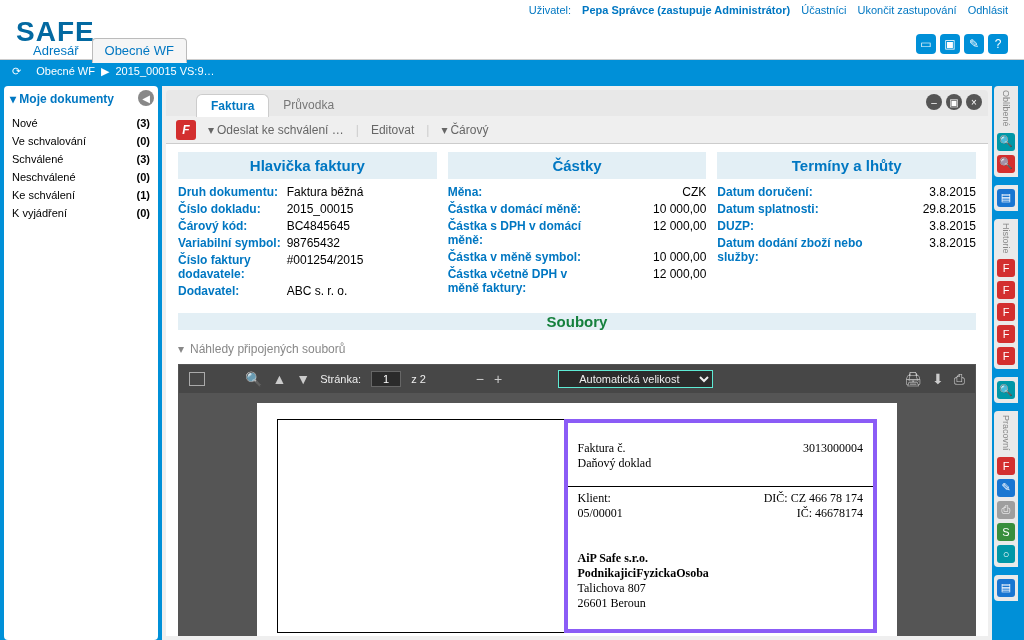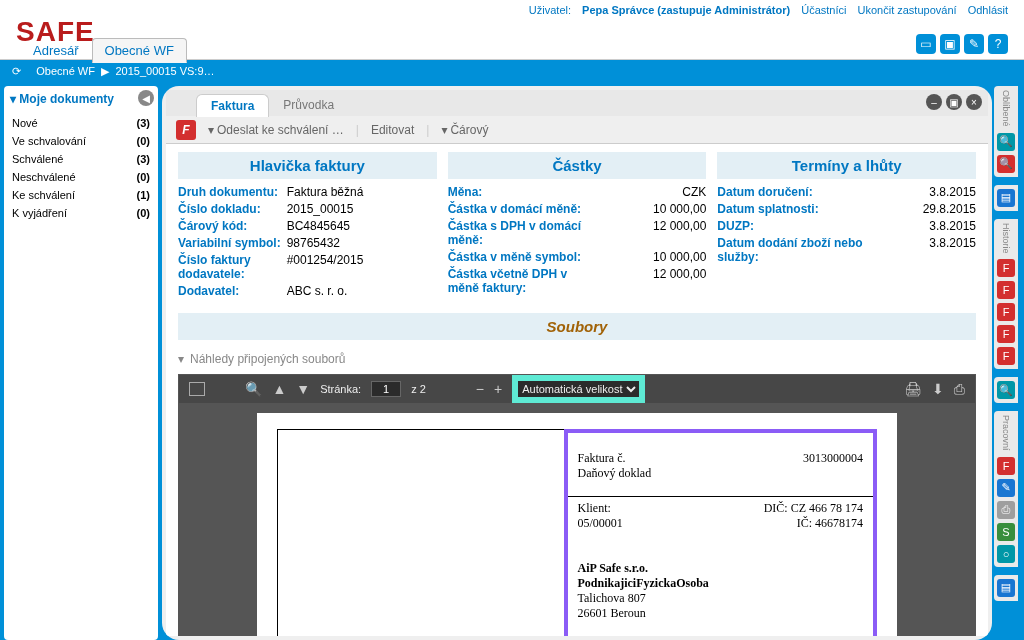--- a/index.html
+++ b/index.html
@@ -1,67 +1,67 @@
 <!DOCTYPE html>
 <html><head>
 <meta charset="utf-8">
 <style>
   * { box-sizing: border-box; margin: 0; padding: 0; }
   body { font-family: Arial, sans-serif; font-size: 12px; background: #0090d8; width: 1024px; height: 640px; overflow: hidden; position: relative; }
   .top-header { height: 60px; background: #fff; border-bottom: 1px solid #ccc; display: flex; align-items: center; }
-  .logo { font-size: 28px; font-weight: bold; color: #b91c1c; padding: 4px 0 0 16px; letter-spacing: 1px; }
+  .logo { font-size: 28px; font-weight: bold; color: #0369a1; padding: 4px 0 0 16px; letter-spacing: 1px; }
   .top-tabs { display: flex; position: absolute; top: 38px; left: 20px; }
   .top-tab { padding: 4px 12px; color: #0077c2; font-size: 13px; border: 1px solid transparent; border-radius: 4px 4px 0 0; cursor: pointer; }
   .top-tab.active { background: #f5f5f5; border: 1px solid #bbb; border-bottom: 1px solid #f5f5f5; }
   .top-right { position: absolute; top: 4px; right: 16px; color: #0077c2; font-size: 11px; }
   .top-right span { margin-left: 8px; cursor: pointer; }
   .top-right .user { font-weight: bold; }
   .top-right-icons { position: absolute; top: 34px; right: 16px; display: flex; gap: 4px; }
   .icon-btn { width: 20px; height: 20px; border-radius: 4px; background: #0090d8; color: #fff; display: flex; align-items: center; justify-content: center; font-size: 12px; cursor: pointer; }
   .breadcrumb-bar { height: 22px; background: #0090d8; color: #fff; font-size: 11px; display: flex; align-items: center; padding: 0 12px; }
   .breadcrumb-bar .sep { margin: 0 6px; }
   .main-area { display: flex; height: 558px; background: #0090d8; }
   .left-panel { width: 154px; background: #fff; margin: 4px 4px 0 4px; border-radius: 4px; padding: 6px; font-size: 11px; position: relative; }
   .left-collapse { position: absolute; right: 4px; top: 4px; width: 16px; height: 16px; background: #888; border-radius: 8px; color: #fff; display:flex; align-items:center; justify-content:center; font-size:10px; cursor:pointer;}
   .left-panel h4 { color: #0077c2; font-size: 12px; margin-bottom: 8px; }
   .left-panel .folder { display: flex; justify-content: space-between; padding: 3px 2px; cursor: pointer; }
   .left-panel .count { font-weight: bold; }
   .center-panel { flex: 1; margin: 4px 4px 0 0; display:flex; }
-  .doc-outer { flex:1; background: #efefef; border-radius: 17px; padding: 4px; display:flex; flex-direction:column; overflow:hidden;}
+  .doc-outer { flex:1; background: #efefef; border-radius: 0; padding: 4px; display:flex; flex-direction:column; overflow:hidden;}
   .doc-tabs { display:flex; align-items:center; height: 26px; background: #e8e8e8; border-radius: 4px 4px 0 0; position:relative;}
   .doc-tab { padding: 4px 14px; font-size: 12px; color: #777; cursor:pointer; border-radius: 6px 6px 0 0; margin-top:4px;}
   .doc-tab.active { background: #fff; color: #0077c2; font-weight: bold; border:1px solid #ccc; border-bottom:none;}
   .doc-tabs .window-controls { position:absolute; right:6px; top:4px; display:flex; gap:4px;}
   .doc-tabs .window-controls div { width:16px; height:16px; background:#555; border-radius:8px; color:#fff; display:flex; align-items:center; justify-content:center; cursor:pointer; font-size:10px;}
   .doc-toolbar { height: 28px; background: #efefef; border-bottom: 1px solid #ccc; display:flex; align-items:center; gap:12px; padding: 0 10px; font-size:12px; color:#555;}
   .doc-toolbar .f-icon { width:20px; height:20px; background:#d32f2f; color:#fff; border-radius:3px; display:flex; align-items:center; justify-content:center; font-weight:bold; font-style:italic;}
   .doc-toolbar .tb-item { cursor:pointer; color:#666; display:flex; align-items:center; gap:3px;}
   .doc-toolbar .tb-sep { color:#ccc; }
   .doc-body { flex:1; background:#fff; overflow:auto; padding: 8px 12px;}
   .section-row { display:flex; gap: 11px; margin-bottom: 8px;}
   .section { flex:1; }
   .section h3 { background: #e3eff5; color: #0077c2; font-size: 15px; text-align:center; padding: 5px; font-weight:bold; margin-bottom:6px;}
   .kv { display:flex; margin: 3px 0; font-size:12px;}
   .kv .k { color:#0077c2; font-weight:bold; width: 56%; }
   .section.s1 .kv .k { width: 42%; }
   .section.s3 .kv .k { width: 72%; }
   .kv .v { flex:1; text-align:left; }
   .section.s2 .kv .v { text-align:right; }
   .section.s3 .kv .v { text-align:right; }
-  .files-section h3 { background: #e3eff5; color: #a16207; font-size: 15px; text-align:center; padding:5px; font-weight:bold; margin-top:12px; margin-bottom:8px;font-style:italic;}
+  .files-section h3 { background: #e3eff5; color: #15803d; font-size: 15px; text-align:center; font-weight:bold; margin-top:12px; margin-bottom:8px;}
   .files-row { display:flex; gap: 40px; font-size:12px; padding: 0 4px 8px 4px;}
   .files-row .k { color:#0077c2; font-weight:bold;}
   .files-row .link { color:#333; text-decoration: underline;}
   .previews-header { color:#888; font-size:12px; padding:4px 0; display:flex; align-items:center; gap:6px;}
   .pdf-viewer { background:#3a3a3a; border:1px solid #555; margin-top:4px;}
   .pdf-toolbar { height: 28px; background:#474747; display:flex; align-items:center; gap:10px; padding:0 10px; color:#eee; font-size:11px;}
   .pdf-toolbar .sidebar-toggle { width:16px; height:14px; border:1px solid #aaa;}
   .pdf-toolbar input.page { width: 30px; background:#2b2b2b; border:1px solid #666; color:#fff; text-align:center; font-size:11px; padding:1px;}
   .pdf-toolbar .spacer { flex:1; }
-  .pdf-toolbar .zoom-select { background:#2b2b2b; border:6px solid #5eead4; color:#eee; font-size:11px; padding:1px 0;}
+  .pdf-toolbar .zoom-select { background:#2b2b2b; border:1px solid #5eead4; color:#eee; font-size:11px; padding:1px 16px;margin-left:46px;}
   .pdf-toolbar .pi { cursor:pointer; color:#ccc; font-size:14px;}
   .pdf-page-area { background:#555; padding: 10px 20px; display:flex; }
   .pdf-page { background:#fff; width: 640px; margin: 0 auto; padding: 16px 20px; font-family: 'Times New Roman', serif; font-size:12px;}
   .pdf-top { display:flex; }
   .pdf-top .left { flex:1; border:1px solid #000; border-right:none; min-height:150px;}
   .pdf-top .right { flex:1; border:4px solid #8b5cf6; padding:18px 10px;}
   .pdf-top .right .row { display:flex; justify-content:space-between;}
   .right-rail { width: 28px; display:flex; flex-direction:column; gap:8px; padding-top:0px; align-items:center;}
   .rail-group { background:#eaeaea; border-radius:4px 0 0 4px; padding:4px 3px; display:flex; flex-direction:column; gap:4px; align-items:center;}
   .rail-icon { width:18px; height:18px; border-radius:3px; display:flex; align-items:center; justify-content:center; font-size:11px; color:#fff; cursor:pointer;}

